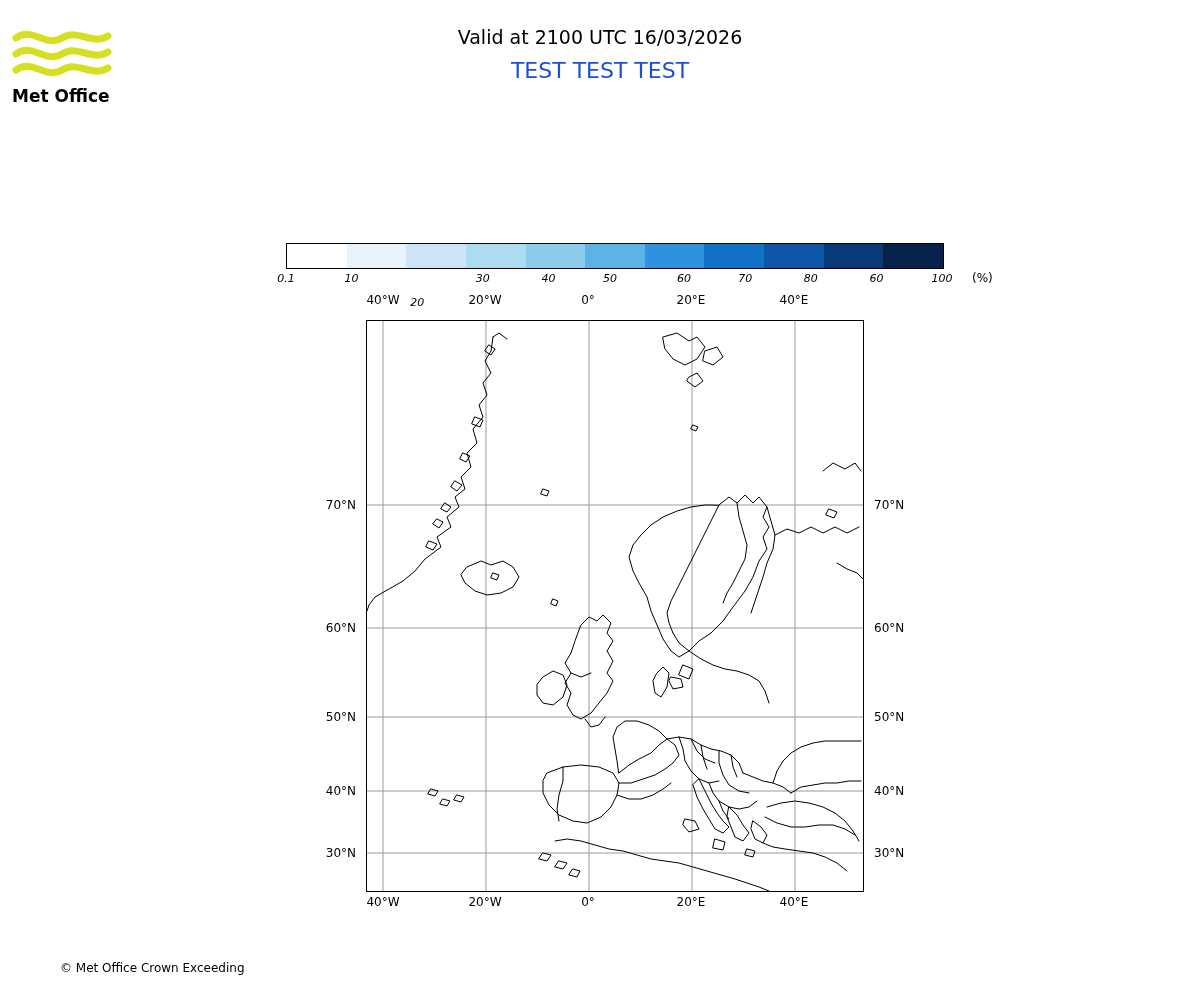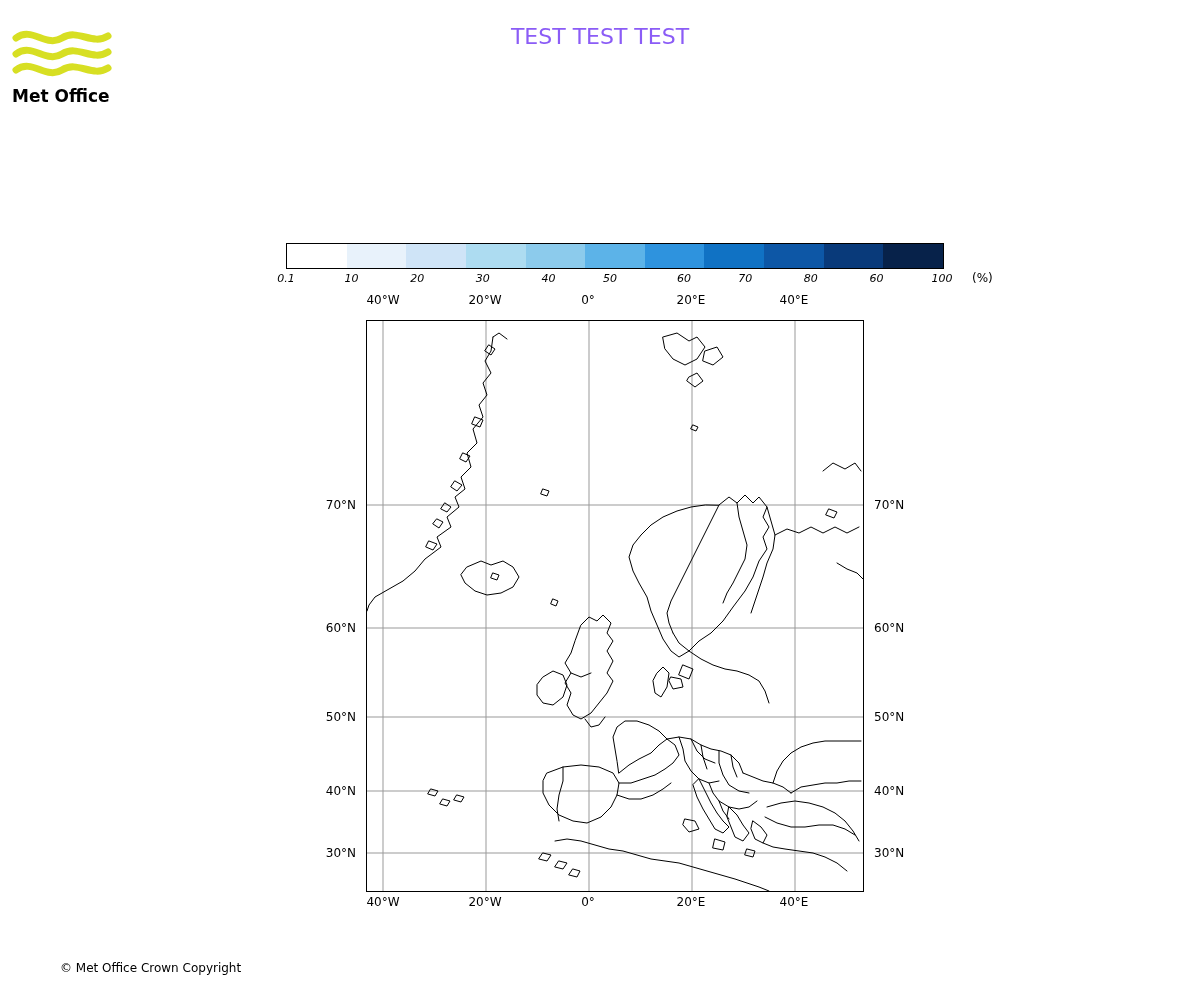--- a/index.html
+++ b/index.html
@@ -58,21 +58,22 @@
   }
   .issue {
     font-size: 13px;
     line-height: 18px;
     margin-top: 15px;
     color: #000;
   }
   .test-banner {
     font-size: 22px;
     line-height: 26px;
-    color: #8b5cf6;
+    margin-top: 8px;
+    color: #1d4ed8;
   }
 
   
   .cbar-wrap {
     position: absolute;
     left: 286px;
     top: 243px;
     width: 656px;
   }
   .cbar {
@@ -148,41 +149,42 @@
     <g fill="none" stroke="#d7df23" stroke-width="7" stroke-linecap="round">
       <path d="M4 16 C 20 4, 34 26, 50 16 C 66 6, 80 24, 96 14"></path>
       <path d="M4 32 C 20 20, 34 42, 50 32 C 66 22, 80 40, 96 30"></path>
       <path d="M4 48 C 20 36, 34 58, 50 48 C 66 38, 80 56, 96 46"></path>
     </g>
     <text x="0" y="80" font-family="DejaVu Sans, sans-serif" font-size="17" font-weight="bold" fill="#000">Met Office</text>
   </svg>
 </div>
 
 <div class="title-block">
+  <div class="sub-title">Valid at 2100 UTC 16/03/2026</div>
   <div class="test-banner">TEST TEST TEST</div>
 </div>
 
 <div class="cbar-wrap">
   <div class="cbar" id="cbar">
       <div class="swatch" style="background: rgb(255, 255, 255);"></div>
       <div class="swatch" style="background: rgb(232, 242, 251);"></div>
       <div class="swatch" style="background: rgb(207, 228, 247);"></div>
       <div class="swatch" style="background: rgb(173, 220, 241);"></div>
       <div class="swatch" style="background: rgb(140, 203, 236);"></div>
       <div class="swatch" style="background: rgb(92, 179, 232);"></div>
       <div class="swatch" style="background: rgb(46, 147, 222);"></div>
       <div class="swatch" style="background: rgb(16, 114, 196);"></div>
       <div class="swatch" style="background: rgb(13, 87, 166);"></div>
       <div class="swatch" style="background: rgb(9, 58, 122);"></div>
       <div class="swatch" style="background: rgb(7, 34, 74);"></div>
     </div>
   <div class="cbar-labels" id="cbar-labels">
       <span style="left: 0px;">0.1</span>
       <span style="left: 65.6px;">10</span>
-      <span style="left: 131.2px;">20</span>
+      <span style="left: 131.2px; margin-top: 24px;">20</span>
       <span style="left: 196.8px;">30</span>
       <span style="left: 262.4px;">40</span>
       <span style="left: 324px;">50</span>
       <span style="left: 398px;">60</span>
       <span style="left: 459.2px;">70</span>
       <span style="left: 524.8px;">80</span>
       <span style="left: 590.4px;">60</span>
       <span style="left: 656px;">100</span>
     </div>
 </div>
@@ -314,13 +316,13 @@
     <div class="axis-label lat-left" style="left: 300px; top: 717px; width: 56px;">50°N</div>
     <div class="axis-label lat-left" style="left: 300px; top: 791px; width: 56px;">40°N</div>
     <div class="axis-label lat-left" style="left: 300px; top: 853px; width: 56px;">30°N</div>
     <div class="axis-label lat-right" style="left: 874px; top: 505px;">70°N</div>
     <div class="axis-label lat-right" style="left: 874px; top: 628px;">60°N</div>
     <div class="axis-label lat-right" style="left: 874px; top: 717px;">50°N</div>
     <div class="axis-label lat-right" style="left: 874px; top: 791px;">40°N</div>
     <div class="axis-label lat-right" style="left: 874px; top: 853px;">30°N</div>
   </div>
 
-<div class="copyright">© Met Office Crown Copyright</div>
+<div class="copyright">© Met Office Crown Exceeding</div>
 
 </body></html>

